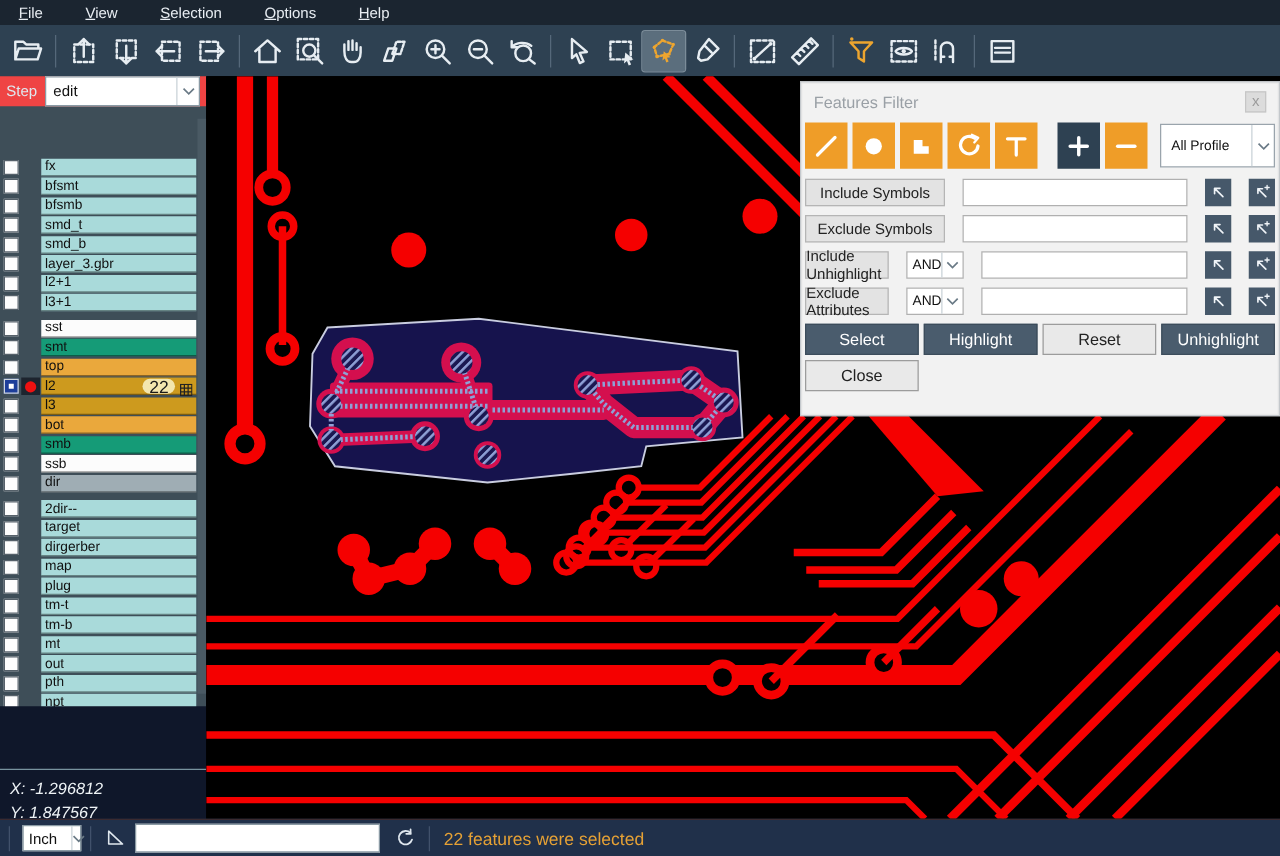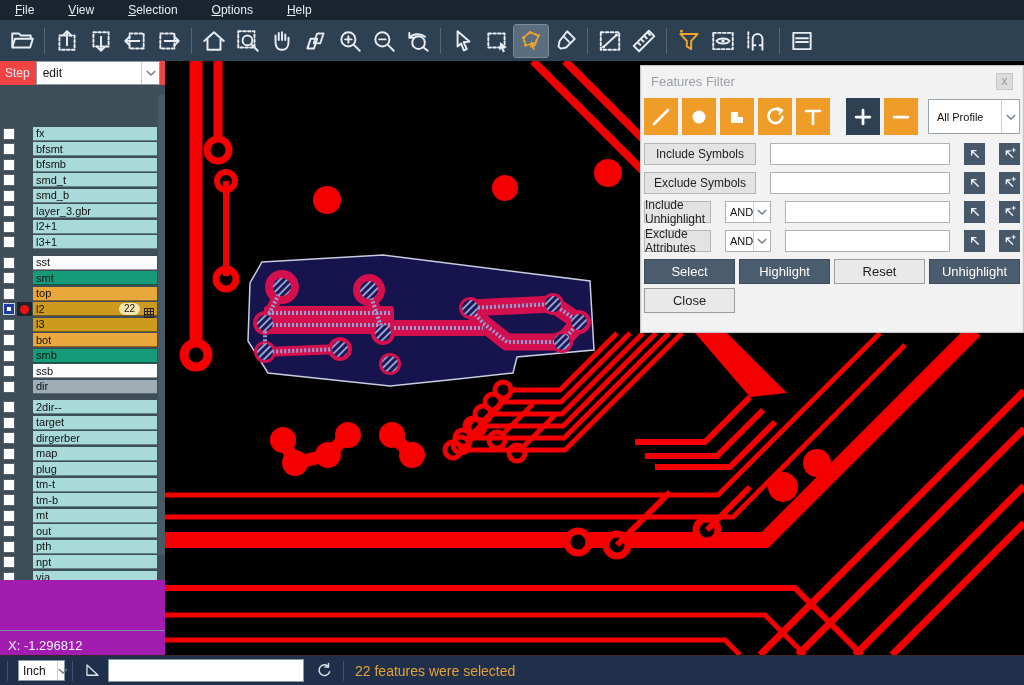--- a/index.html
+++ b/index.html
@@ -37,26 +37,26 @@
   .cbx.checked::after{content:"";position:absolute;left:2.5px;top:2.5px;width:4px;height:4px;background:#fff;}
   .dotslot{width:15px;height:14px;margin-left:2px;flex:0 0 auto;display:flex;align-items:center;justify-content:center;}
   .dotslot.on{background:#1d242e;}
   .dotslot.on::after{content:"";width:9px;height:9px;border-radius:50%;background:#ee1111;}
   .band{margin-left:1px;width:124px;height:14px;display:flex;align-items:center;
     border-bottom:1px solid rgba(0,0,0,.4);padding:0 3px;}
   .band .lab{font-size:11px;color:#101010;white-space:nowrap;overflow:hidden;}
   .band.cyan{background:#a9dada;} .band.white{background:#fcfcfc;}
   .band.green{background:#159b77;} .band.amber{background:#eaa83c;}
   .band.gold{background:#cd9a1e;} .band.gray{background:#9fadb4;}
-  .badge{margin-left:auto;background:#f3e6ae;border-radius:8px;font-size:10px;padding:0 5px;line-height:12px;color:#1a1a1a;}
+  .badge{margin-left:auto;background:#f3e6ae;border-radius:8px;font-size:14px;padding:0 5px;line-height:12px;color:#1a1a1a;}
   .gridico{margin-left:4px;width:10px;height:10px;flex:0 0 auto;}
   .gridico svg{width:10px;height:10px;stroke:#222;fill:none;stroke-width:1;}
   .gsep{height:5px;}
   .scrollstrip{position:absolute;right:0;top:34px;width:7px;height:460px;background:#4a5a64;}
-  .side-bottom{position:absolute;left:0;top:519px;width:165px;height:101px;background:#a21caf;}
+  .side-bottom{position:absolute;left:0;top:504px;width:165px;height:101px;background:#0f172a;font-style:italic;}
   .xy{position:absolute;left:0;bottom:2px;width:100%;border-top:1px solid #78939f;padding:5px 8px;}
   .xy div{color:#eef3f6;font-size:13px;line-height:19px;}
 
   
   .canvas{position:absolute;left:165px;top:61px;width:859px;height:594px;display:block;background:#000;}
 
   
   .dialog{position:absolute;left:640px;top:65px;width:384px;height:268px;background:#f2f2f2;
     border:1px solid #c4c8cc;box-shadow:0 0 0 1px #e9e9e9 inset;}
   .dlg-title{height:30px;display:flex;align-items:center;padding:0 10px;}

